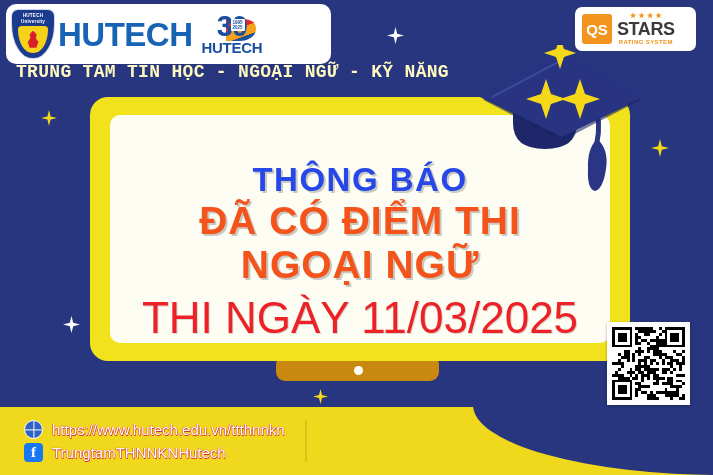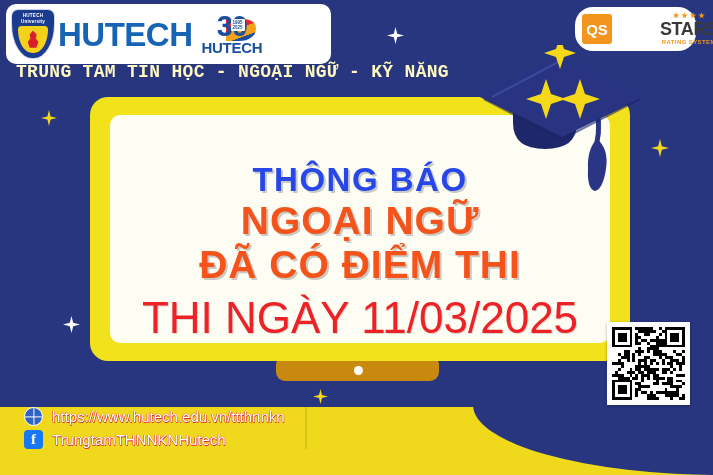--- a/index.html
+++ b/index.html
@@ -94,22 +94,22 @@
     text-align:center; background:#fff; padding:1px 2px; border-radius:1px;
   }
   #anniv .htx {
     font-size:15px; font-weight:bold; color:#1a4fa0; line-height:15px;
     letter-spacing:-.3px; position:relative; z-index:2;
   }
 
   
   #qs-badge {
     position:absolute; right:17px; top:7px;
-    width:121px; height:44px; background:#fff; border-radius:18px;
-    display:flex; align-items:center; padding:8px 7px; z-index:6;gap:43px;
+    width:121px; height:44px; background:#fff; border-radius:7px;
+    display:flex; align-items:center; padding:8px 7px; z-index:6;
   }
   #qs-badge .qsq {
     width:30px; height:30px; background:#f2941d; border-radius:3px;
     display:flex; align-items:center; justify-content:center;
     color:#fff; font-weight:bold; font-size:15px; flex:0 0 auto;
   }
   #qs-badge .qstxt { margin-left:5px; display:flex; flex-direction:column;align-items:center; }
   #qs-badge .qsstars { display:flex; gap:1.5px; margin-bottom:1px; }
   #qs-badge .qsstars i {
     width:7px;height:7px;background:#f2941d;display:block;
@@ -206,21 +206,21 @@
     border-top-right-radius:0;
   }
   #footer-curve {
     position:absolute; right:-10px; bottom:0; width:250px; height:70px;
     background:#27367f;
     border-bottom-left-radius:100% 100%;
     z-index:6;
   }
   #footer-inner {
     position:absolute; inset:0; z-index:7;
-    display:flex; align-items:flex-start;
+    display:flex; align-items:center;
   }
   .fcol { display:flex; flex-direction:column; gap:4px; }
   .fcol.left { margin-left:24px; }
   .fsep { width:2px; height:42px; background:#d9c518; margin:0 16px 0 20px; }
   .frow { display:flex; align-items:center; gap:9px; }
   .frow .ftxt {
     font-size:15px; color:#fff; font-weight:normal;
     font-family:"Liberation Sans", sans-serif;
     text-shadow:0 0 1px #e0342f, .5px .5px 0 #d8302c, -.5px -.5px 0 #d8302c;
     white-space:nowrap;
@@ -326,22 +326,22 @@
 
   <div id="monitor-neck"></div>
   <div id="monitor-base">
     <div class="pwr"></div>
   </div>
 
   <div id="monitor-frame">
     <div id="monitor-screen">
       <div id="screen-text">
         <div class="ttl-blue">THÔNG BÁO</div>
+        <div class="ttl-orange">ĐÃ CÓ ĐIỂM THI</div>
         <div class="ttl-orange">NGOẠI NGỮ</div>
-        <div class="ttl-orange">ĐÃ CÓ ĐIỂM THI</div>
         <div class="ttl-date">THI NGÀY 11/03/2025</div>
       </div>
     </div>
   </div>
 
   <div id="qr-box">
     <div id="qr-grid">
         <i class="on"></i>
         <i class="on"></i>
         <i class="on"></i>

